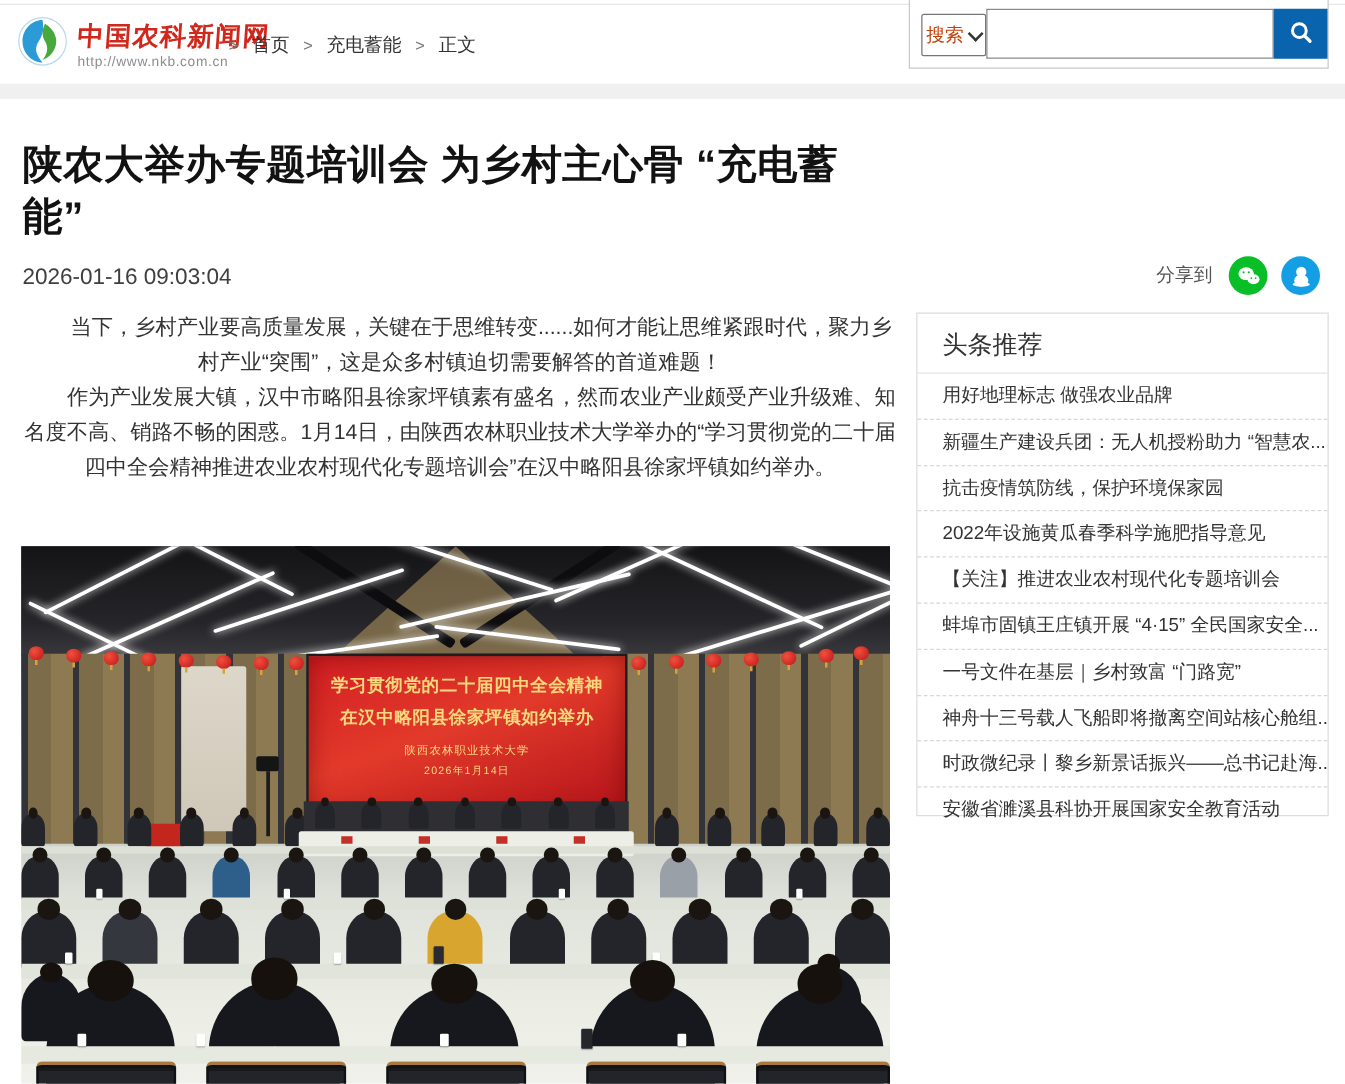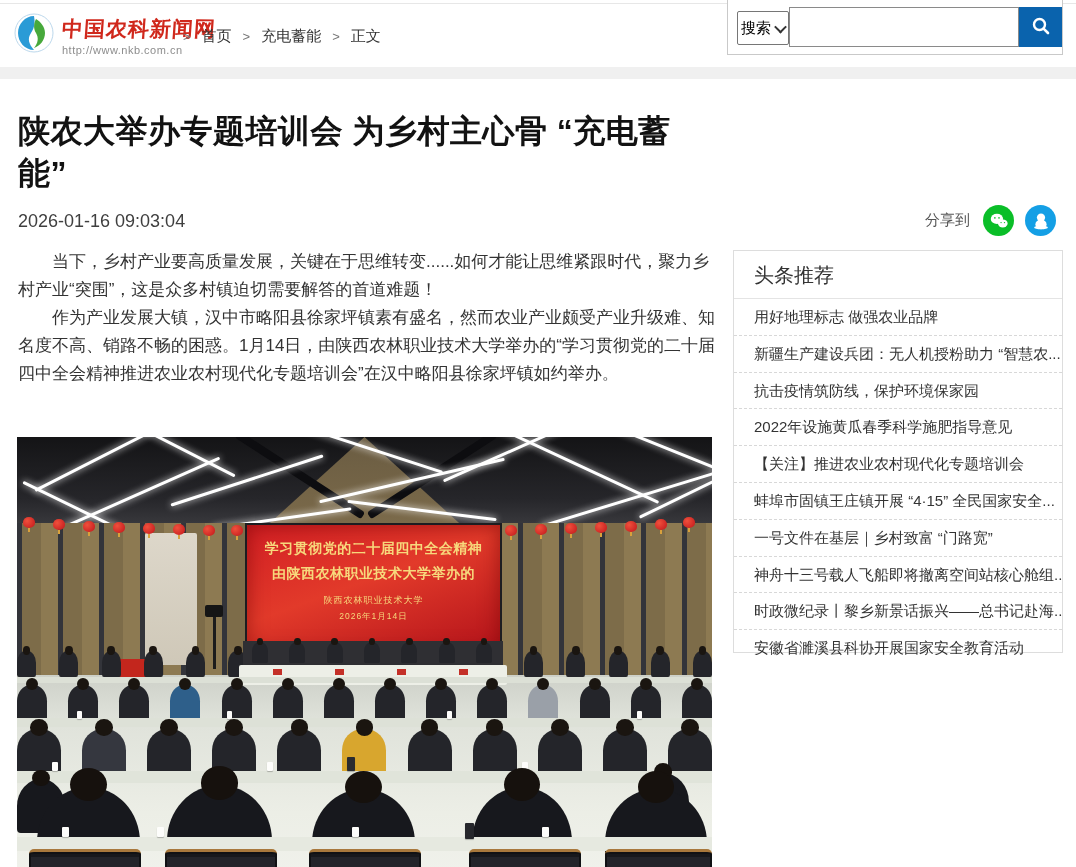--- a/index.html
+++ b/index.html
@@ -10,40 +10,40 @@
   .top-line{position:absolute;top:3px;left:0;width:100%;height:1px;background:#e7e7e7;z-index:1;}
   .header{position:absolute;top:0;left:0;width:100%;height:67px;background:#fff;}
   .logo{position:absolute;left:14px;top:13px;display:flex;align-items:center;gap:8px;cursor:pointer;}
   .logo-text .cn{font-size:21px;font-weight:bold;color:#d0281c;font-family:"Liberation Serif","DejaVu Serif",serif;letter-spacing:1px;transform:skewX(-4deg);}
   .logo-text .url{font-size:11px;color:#8d8d8d;margin-top:1px;letter-spacing:.5px;}
   .breadcrumb{position:absolute;left:172px;top:27px;font-size:15px;color:#333;display:flex;align-items:center;}
   .breadcrumb .sep{color:#777;margin:0 11px;font-size:13px;}
   .breadcrumb a{color:#333;text-decoration:none;cursor:pointer;}
 
   .search-wrap{position:absolute;left:727px;top:-14px;width:336px;height:69px;border:1px solid #c9c9c9;background:#fff;box-sizing:border-box;display:flex;align-items:flex-end;padding:0 0 7px 9px;z-index:2;}
-  .search-cat{width:52px;height:34px;border:1px solid #767676;border-radius:2px;box-sizing:border-box;display:flex;align-items:center;justify-content:center;gap:5px;font-size:15px;color:#000000;background:#fff;cursor:pointer;margin-bottom:2px;}
+  .search-cat{width:52px;height:34px;border:1px solid #767676;border-radius:2px;box-sizing:border-box;display:flex;align-items:center;justify-content:center;gap:5px;font-size:15px;color:#c2410c;background:#fff;cursor:pointer;margin-bottom:2px;}
   .chev{width:7px;height:7px;border-right:2px solid #333;border-bottom:2px solid #333;transform:rotate(45deg) translate(-1px,-1px);}
   .search-input{width:230px;height:40px;border:1px solid #8a8a8a;border-radius:0;box-sizing:border-box;outline:none;font-size:15px;padding:0 8px;}
   .search-btn{width:43px;height:40px;background:#0a63ad;border:none;display:flex;align-items:center;justify-content:center;cursor:pointer;}
 
   .gray-band{position:absolute;top:67px;left:0;width:100%;height:12px;background:#f0f0f0;}
 
   
   .article{position:absolute;left:18px;top:79px;width:700px;}
   .a-title{margin:0;padding-top:31px;font-size:32px;line-height:42px;font-weight:bold;color:#121212;letter-spacing:.5px;}
   .a-sub{margin-top:25px;font-size:17px;font-weight:bold;color:#222;}
   .meta{position:absolute;left:18px;top:205px;width:1040px;height:34px;}
   .a-date{position:absolute;left:0;top:6px;font-size:18px;color:#3f3f3f;}
   .share{position:absolute;right:2px;top:0;display:flex;align-items:center;gap:11px;}
   .share-label{font-size:15px;color:#555;margin-right:2px;}
   .share-ico{width:31px;height:31px;border-radius:50%;display:flex;align-items:center;justify-content:center;cursor:pointer;}
   .wechat{background:#0abe28;}
   .qq{background:#149fe5;}
   .a-body{position:absolute;left:18px;top:248px;width:700px;font-size:17px;line-height:28px;color:#333;}
-  .a-body p{margin:0;text-indent:2em;}
+  .a-body p{margin:0;text-indent:2em;text-align:center;}
 
   
   .sidebar{position:absolute;left:733px;top:250px;width:330px;height:403px;border:1px solid #ddd;box-sizing:border-box;background:#fff;}
   .sb-title{font-size:20px;color:#333;padding:11px 20px 9px;border-bottom:1px solid #e4e4e4;}
   .sidebar ul{list-style:none;margin:0;padding:0;}
   .sidebar li{height:35.8px;line-height:35.8px;padding:0 12px 0 20px;font-size:15px;color:#333;border-bottom:1px dashed #d8d8d8;white-space:nowrap;overflow:hidden;cursor:pointer;}
   .sidebar li:last-child{border-bottom:none;}
 
   
   .photo{position:absolute;left:17px;top:397px;width:695px;height:470px;overflow:hidden;background:linear-gradient(180deg,#1a1a1d 0%,#2c2c30 16%,#56544e 24%,#b9bcb4 40%,#dfe2da 60%,#eceee6 80%,#f2f3ee 100%);margin-top:40px;}
@@ -222,21 +222,21 @@
     <span class="lantern" style="left:608px;top:84px;"></span>
     <span class="lantern" style="left:638px;top:82px;"></span>
     <span class="lantern" style="left:666px;top:80px;"></span>
 
     <div class="wallsign"></div>
     <div class="camera-head"></div>
     <div class="camera-pole"></div>
 
     <div class="screen">
       <div class="scr-l1">学习贯彻党的二十届四中全会精神</div>
-      <div class="scr-l2">由陕西农林职业技术大学举办的</div>
+      <div class="scr-l2">在汉中略阳县徐家坪镇如约举办</div>
       <div class="scr-org">陕西农林职业技术大学</div>
       <div class="scr-date">2026年1月14日</div>
     </div>
 
     <div class="crowd row-a" style="top:214px;height:26px;">
       <span class="person"></span>
         <span class="person"></span>
         <span class="person"></span>
         <span class="person"></span>
       <span class="person"></span>

